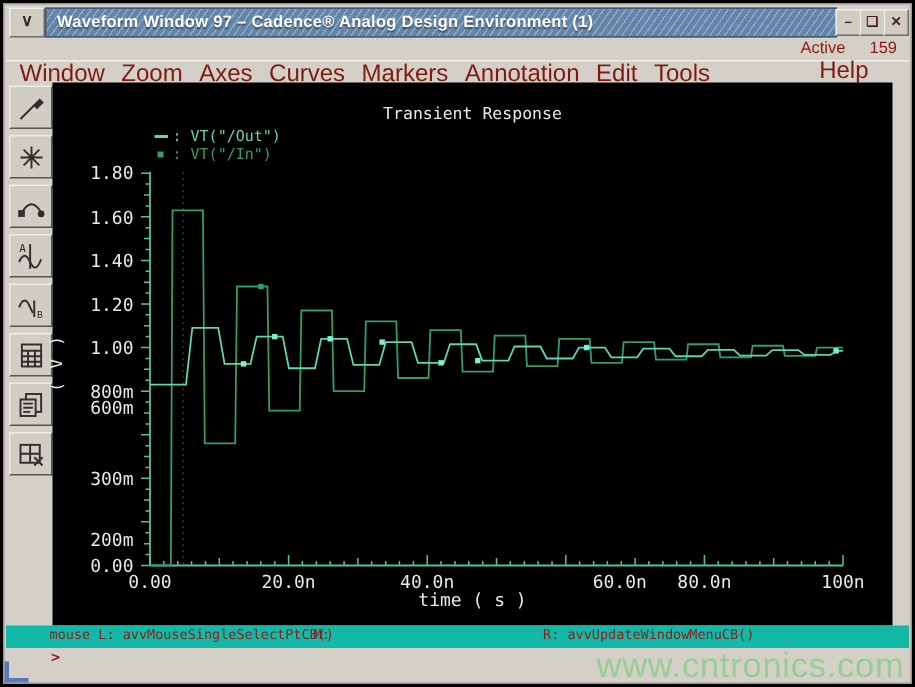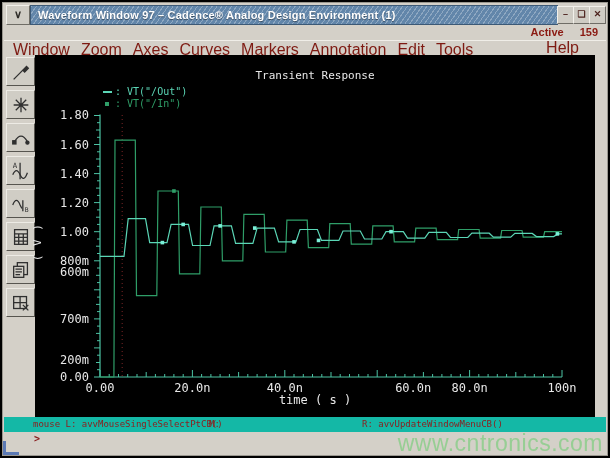--- a/index.html
+++ b/index.html
@@ -31,21 +31,21 @@
   .winbtn {
     position:absolute; top:6px; width:15px; height:16px;
     background:#cfccc4; border:1px solid #6f6d66;
     border-top-color:#f2f0ea; border-left-color:#f2f0ea;
     color:#4a1f1a; font-size:9px; font-weight:bold; text-align:center; line-height:14px;
   }
 
   
   .active-row {
     position:absolute; top:26px; right:12px; height:13px;
-    color:#8b1a12; font-size:11px; font-weight:bold;
+    color:#8b1a12; font-size:11px; font-weight:normal;
   }
   .active-row .count { margin-left:16px; }
   .menubar {
     position:absolute; left:4px; right:4px; top:40px; height:15px;
     padding-left:9px; background:#d4d0c8;
     border-top:1px solid #f0eee8;
   }
   .menu-item {
     display:inline-block; margin-right:11px; color:#7e1a12;
     font-size:16px; font-weight:normal; line-height:14px; cursor:default;
@@ -222,21 +222,21 @@
           <rect x="281.72599999999994" y="183.618" width="3.6" height="3.6" fill="#7af0d8"></rect>
           <rect x="354.26" y="174.89999999999998" width="3.6" height="3.6" fill="#7af0d8"></rect>
           <rect x="520.58" y="177.07949999999997" width="3.6" height="3.6" fill="#7af0d8"></rect>
         </svg>
 
       <div class="yaxis-name">( V )</div>
       <div class="xaxis-name">time ( s )</div>
       <div id="ylabels">
           <div class="ylab" style="top: 316px;">0.00</div>
           <div class="ylab" style="top: 286.94px; margin-top: 12px;">200m</div>
-          <div class="ylab" style="top: 257.88px;">700m</div>
+          <div class="ylab" style="top: 257.88px;">300m</div>
           <div class="ylab" style="top: 211px;">600m</div>
           <div class="ylab" style="top: 199.76px;">800m</div>
           <div class="ylab" style="top: 170.7px;">1.00</div>
           <div class="ylab" style="top: 141.64px;">1.20</div>
           <div class="ylab" style="top: 112.58px;">1.40</div>
           <div class="ylab" style="top: 83.52px;">1.60</div>
           <div class="ylab" style="top: 54.46px;">1.80</div>
         </div>
       <div id="xlabels">
           <div class="xlab" style="left: 43px; top: 327px;">0.00</div>

